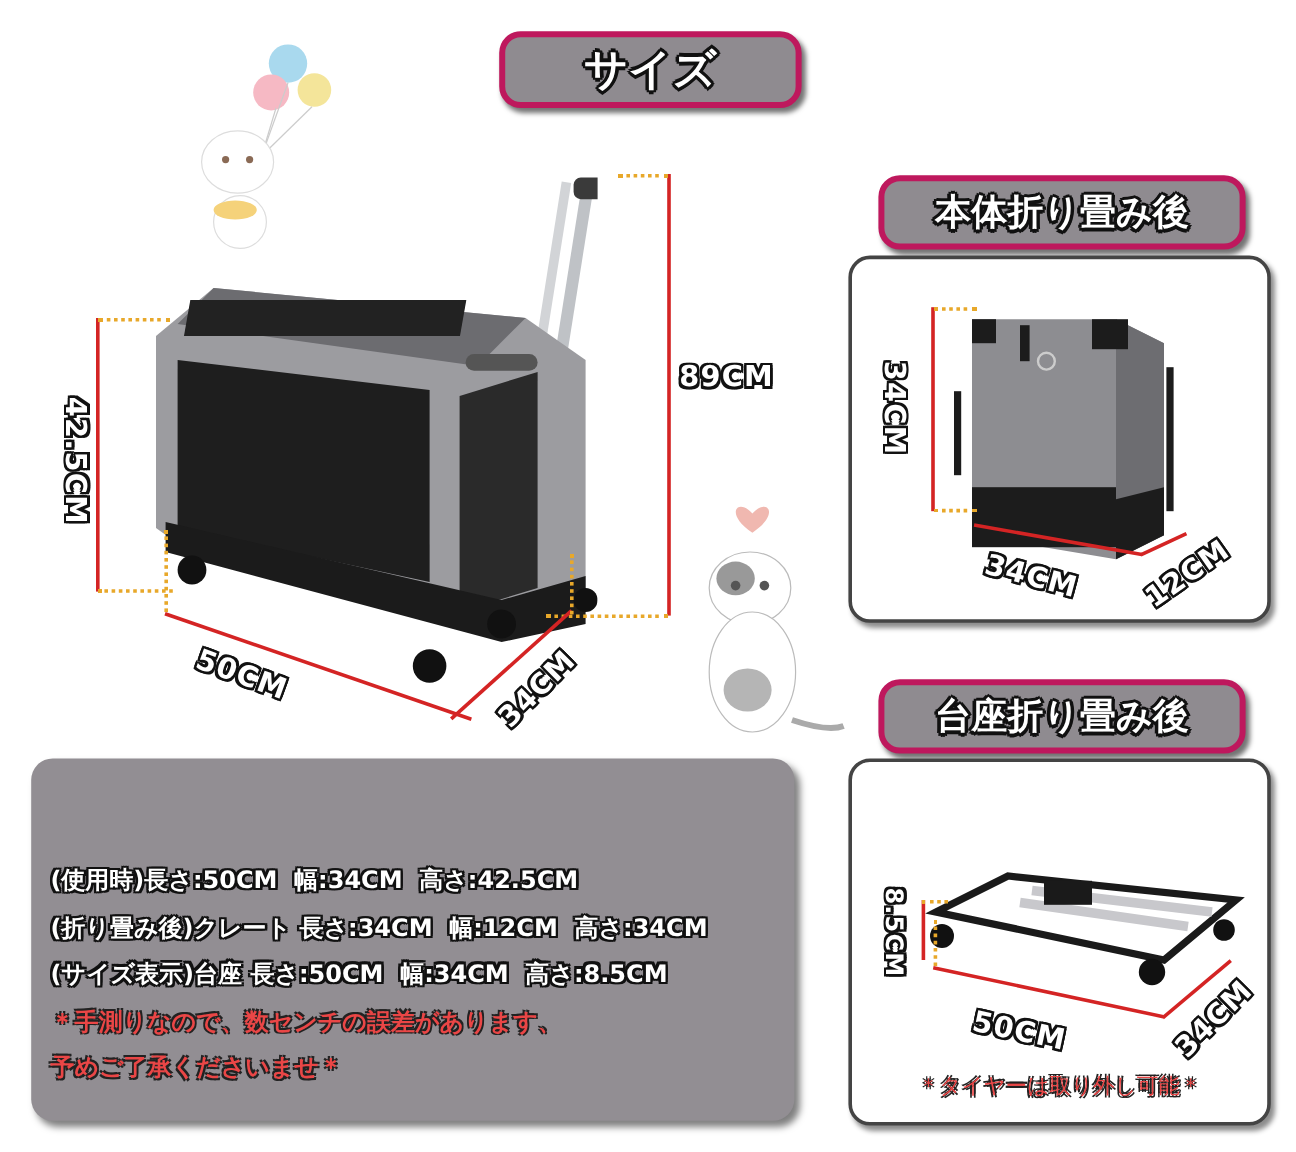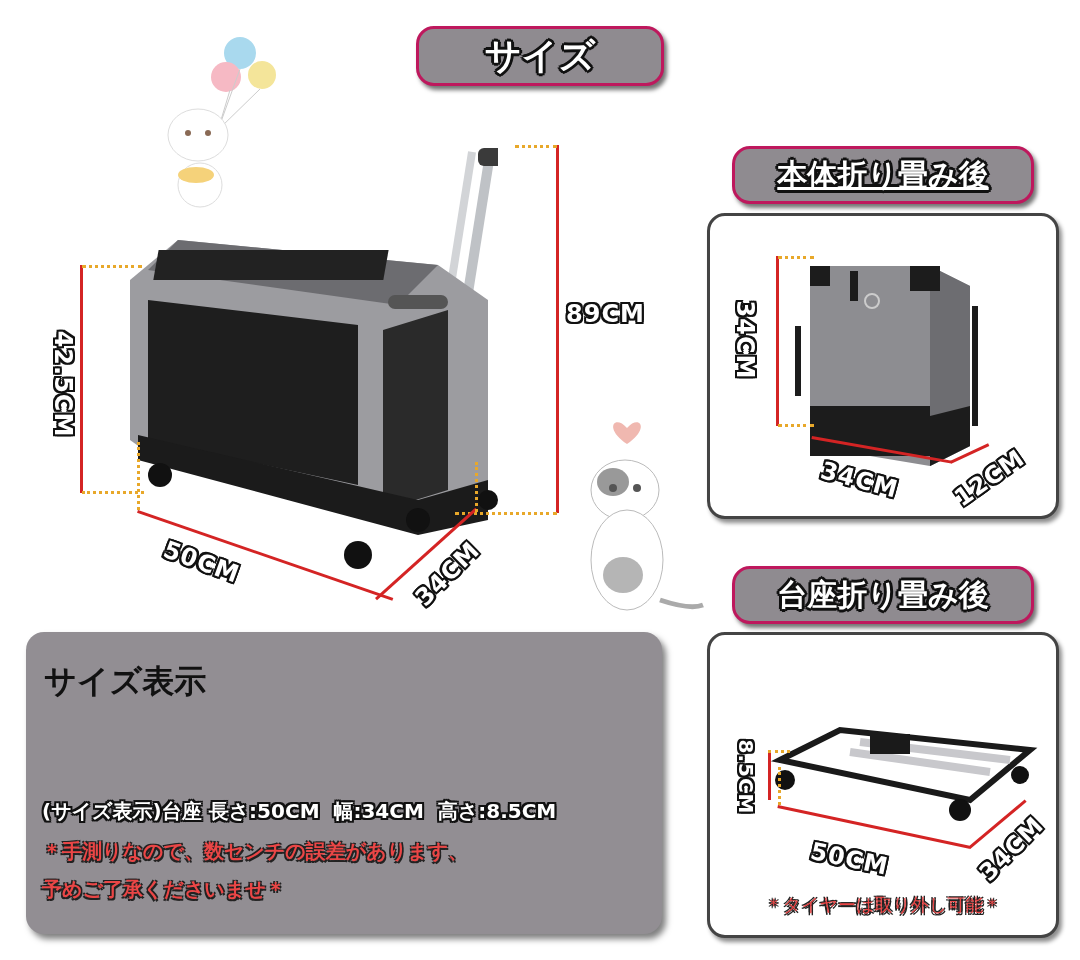--- a/index.html
+++ b/index.html
@@ -1,18 +1,18 @@
 <!DOCTYPE html>
 <html><head>
 <meta charset="utf-8">
 <style>
   html,body{margin:0;padding:0;}
   body{width:1080px;height:960px;background:#ffffff;position:relative;overflow:hidden;
        font-family:"DejaVu Sans","Liberation Sans",sans-serif;}
-  .pill{position:absolute;background:#8f8b90;border:3px solid #be185d;border-radius:18px;
+  .pill{position:absolute;background:#8f8b90;border:5px solid #be185d;border-radius:18px;
         box-shadow:3px 4px 4px rgba(0,0,0,.55);display:flex;align-items:center;justify-content:center;
         color:#fff;font-weight:bold;
         text-shadow:-2px -2px 0 #111,2px -2px 0 #111,-2px 2px 0 #111,2px 2px 0 #111,0 3px 0 #111,3px 0 0 #111,-3px 0 0 #111,0 -3px 0 #111;}
   .outline{color:#fff;font-weight:bold;
         text-shadow:-2px -2px 0 #111,2px -2px 0 #111,-2px 2px 0 #111,2px 2px 0 #111,0 2px 0 #111,2px 0 0 #111,-2px 0 0 #111,0 -2px 0 #111;}
   .card{position:absolute;background:#fff;border:3px solid #444;border-radius:18px;box-shadow:3px 4px 4px rgba(0,0,0,.45);}
   .dim{position:absolute;font-size:24px;letter-spacing:1px;}
   .redline{position:absolute;background:#d42424;}
   .dotv{position:absolute;border-left:3px dotted #e8a82a;}
   .doth{position:absolute;border-top:3px dotted #e8a82a;}
@@ -96,21 +96,21 @@
     <ellipse cx="50" cy="80" rx="34" ry="30" fill="#fff" stroke="#bbb"></ellipse>
     <ellipse cx="38" cy="72" rx="16" ry="14" fill="#999"></ellipse>
     <circle cx="38" cy="78" r="4" fill="#555"></circle>
       <circle cx="62" cy="78" r="4" fill="#555"></circle>
     <ellipse cx="52" cy="150" rx="36" ry="50" fill="#fff" stroke="#bbb"></ellipse>
     <ellipse cx="48" cy="165" rx="20" ry="18" fill="#b5b5b5"></ellipse>
     <path d="M85 190 Q115 200 128 195" stroke="#aaa" stroke-width="5" fill="none"></path>
   </svg>
 </div>
 
-<div class="pill" style="left:732px;top:146px;width:296px;height:52px;font-size:30px;text-decoration:underline;">
+<div class="pill" style="left:732px;top:146px;width:296px;height:52px;font-size:30px;">
   <span>本体折り畳み後</span>
 </div>
 <div class="card" style="left:707px;top:213px;width:346px;height:300px;">
   <svg style="position:absolute;left:80px;top:30px;" width="200" height="240" viewBox="0 0 200 240">
     <polygon points="20,20 140,20 180,40 180,200 140,220 20,200" fill="#8d8d91"></polygon>
     <polygon points="140,20 180,40 180,200 140,220" fill="#6d6d71"></polygon>
     <rect x="20" y="160" width="120" height="50" fill="#1c1c1c"></rect>
     <polygon points="140,170 180,160 180,200 140,220" fill="#1c1c1c"></polygon>
     <rect x="20" y="20" width="20" height="20" fill="#1c1c1c"></rect>
     <rect x="120" y="20" width="30" height="25" fill="#1c1c1c"></rect>
@@ -147,17 +147,18 @@
   <div class="dim outline" style="left:-2px;top:130px;transform:rotate(90deg);font-size:20px;">8.5CM</div>
   <div class="redline" style="left:68px;top:170px;width:196px;height:3px;transform-origin:0 0;transform:rotate(12deg);"></div>
   <div class="dotv" style="left:68px;top:132px;height:38px;"></div>
   <div class="dim outline" style="left:100px;top:210px;transform:rotate(12deg);">50CM</div>
   <div class="redline" style="left:258px;top:212px;width:74px;height:3px;transform-origin:0 0;transform:rotate(-40deg);"></div>
   <div class="dim outline" style="left:262px;top:200px;transform:rotate(-45deg);">34CM</div>
   <div class="caution" style="left:12px;top:258px;width:322px;text-align:center;">＊タイヤーは取り外し可能＊</div>
 </div>
 
 <div class="info">
-  <div class="heading">サイズ表示</div>
+  <div class="row outline" style="top:88px;">(使用時)長さ:50CM  幅:34CM  高さ:42.5CM</div>
+  <div class="row outline" style="top:128px;">(折り畳み後)クレート 長さ:34CM  幅:12CM  高さ:34CM</div>
   <div class="row outline" style="top:166px;">(サイズ表示)台座 長さ:50CM  幅:34CM  高さ:8.5CM</div>
   <div class="note" style="top:206px;">＊手測りなので、数センチの誤差があります、</div>
   <div class="note" style="top:244px;">予めご了承くださいませ＊</div>
 </div>
 
 </body></html>

